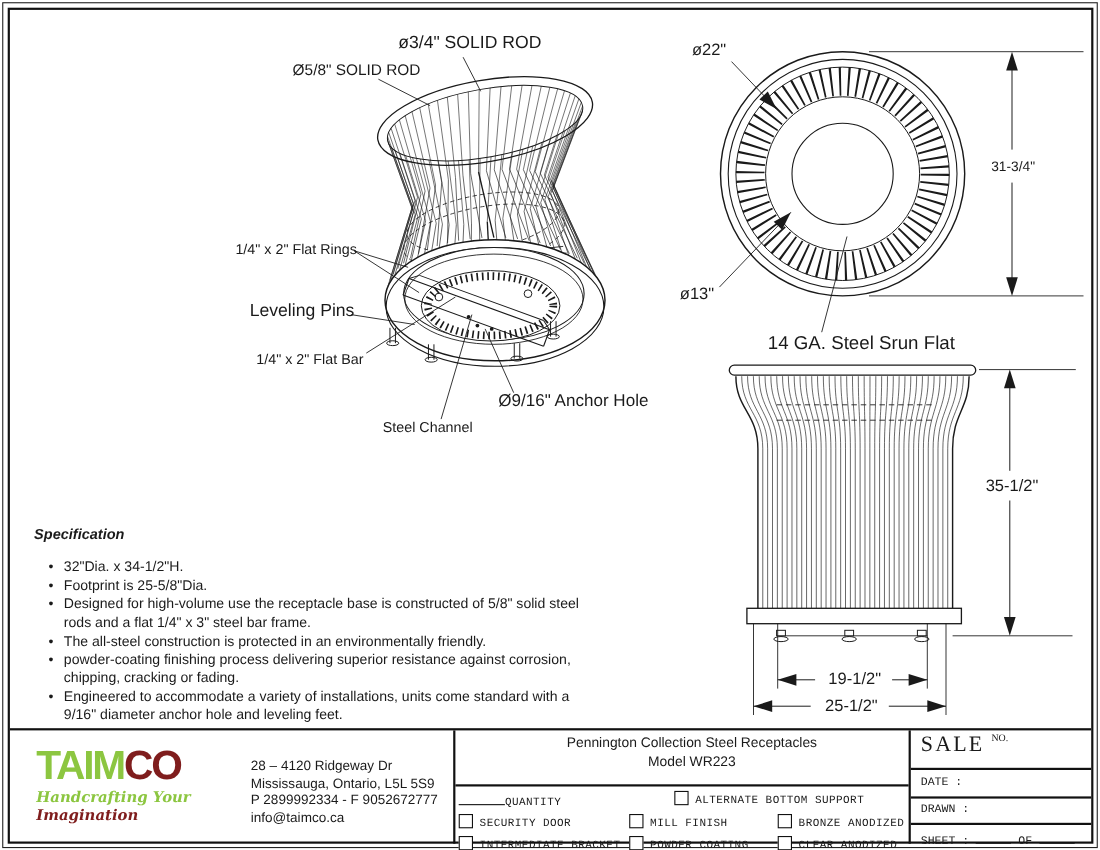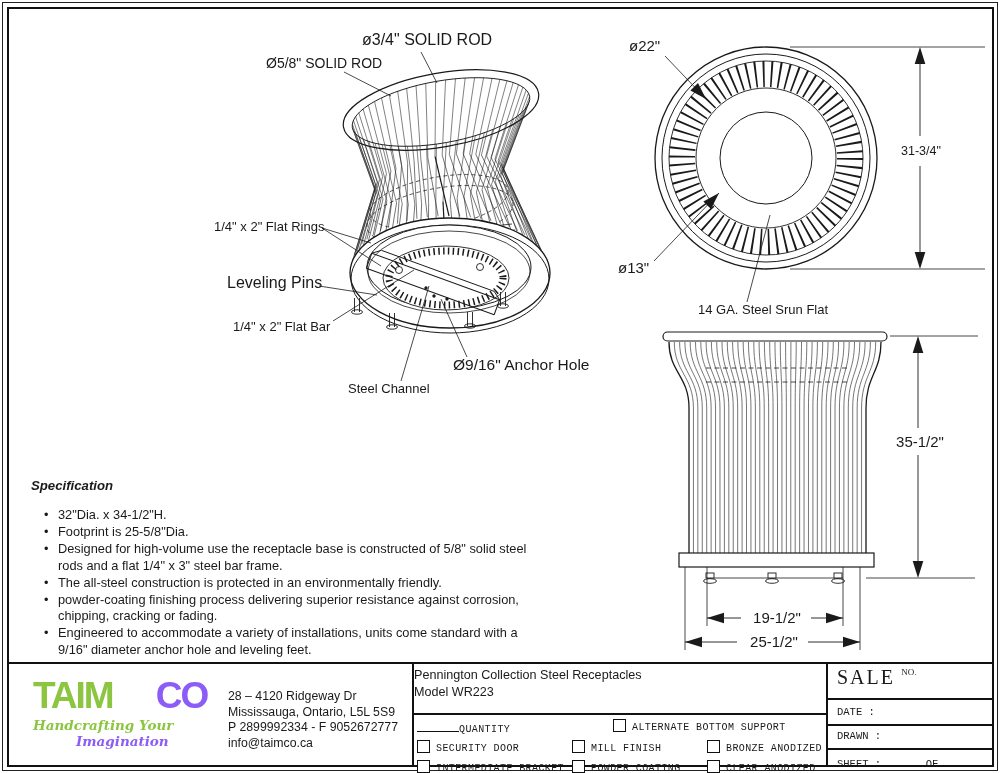--- a/index.html
+++ b/index.html
@@ -14,25 +14,25 @@
   .spec{position:absolute;left:31px;top:478px;width:505px;}
   .spec h3{margin:0 0 14px 0;font-size:13.2px;font-style:italic;}
   .spec ul{margin:0;padding:0;list-style:none;}
   .spec li{position:relative;padding-left:27px;font-size:12.8px;line-height:16.9px;}
   .spec li::before{content:"\2022";position:absolute;left:13px;}
   
   .tb{position:absolute;left:9px;right:8px;top:662px;bottom:6px;border-top:2px solid #111;}
   .tb-left{position:absolute;left:0;top:0;bottom:0;width:403px;}
   .logo{position:absolute;left:24px;top:13px;width:190px;}
   .logo-word{font-weight:900;font-size:37px;line-height:37px;letter-spacing:-2px;font-stretch:condensed;}
-  .logo-g{color:#8cc640;} .logo-b{color:#8b5cf6;padding-left:43px;}
+  .logo-g{color:#8cc640;} .logo-b{color:#7f1d1d;}
   .logo-tag{font-family:"DejaVu Serif",serif;font-style:italic;font-weight:bold;font-size:13.5px;margin-top:3px;}
   .addr{position:absolute;left:219px;top:25px;font-size:12.3px;line-height:15.6px;}
   .tb-mid{position:absolute;left:403px;top:0;bottom:0;width:414px;border-left:2px solid #111;box-sizing:border-box;}
-  .tb-title{height:38px;text-align:left;font-size:12.6px;line-height:17px;padding-top:3px;box-sizing:border-box;}
+  .tb-title{height:38px;text-align:center;font-size:12.6px;line-height:17px;padding-top:3px;box-sizing:border-box;padding-left:18px;}
   .tb-opts{position:absolute;left:0;right:0;top:38px;bottom:0;border-top:2px solid #111;
            font-family:"Liberation Mono",monospace;font-size:10px;letter-spacing:.4px;margin-top:11px;}
   .opt{position:absolute;white-space:nowrap;}
   .cb{display:inline-block;width:11px;height:11px;border:1px solid #111;vertical-align:-2px;margin-right:6px;background:#fff;}
   .blank{display:inline-block;border-bottom:1px solid #111;height:10px;}
   .tb-right{position:absolute;left:817px;right:0;top:0;bottom:0;border-left:2px solid #111;box-sizing:border-box;}
   .tbr-row{box-sizing:border-box;padding:4px 0 0 9px;font-family:"Liberation Mono",monospace;font-size:10.5px;}
   .r1{height:36px;border-bottom:2px solid #111;padding-top:2px;}
   .r2{height:24px;border-bottom:2px solid #111;}
   .r3{height:26px;border-bottom:2px solid #111;padding-top:6px;}
@@ -300,21 +300,21 @@
 <div class="lbl" style="left:266px;top:55px;font-size:14px;">Ø5/8" SOLID ROD</div>
 <div class="lbl" style="left:214px;top:219px;font-size:13px;">1/4" x 2" Flat Rings</div>
 <div class="lbl" style="left:227px;top:274px;font-size:16px;">Leveling Pins</div>
 <div class="lbl" style="left:233px;top:319px;font-size:13px;">1/4" x 2" Flat Bar</div>
 <div class="lbl" style="left:453px;top:356px;font-size:15.5px;">Ø9/16" Anchor Hole</div>
 <div class="lbl" style="left:348px;top:381px;font-size:13px;">Steel Channel</div>
 
 <div class="lbl" style="left:629px;top:37px;font-size:15px;">ø22"</div>
 <div class="lbl" style="left:618px;top:259px;font-size:15px;">ø13"</div>
 <div class="lbl dim" style="left:890px;top:144px;width:58px;font-size:12.5px;">31-3/4"</div>
-<div class="lbl" style="left:698px;top:302px;font-size:13px;text-align:center;">14 GA. Steel Srun Flat</div>
+<div class="lbl" style="left:698px;top:302px;font-size:17px;text-align:center;">14 GA. Steel Srun Flat</div>
 
 <div class="lbl dim" style="left:886px;top:433px;width:64px;font-size:15px;">35-1/2"</div>
 <div class="lbl dim" style="left:743px;top:609px;width:64px;font-size:15px;">19-1/2"</div>
 <div class="lbl dim" style="left:740px;top:633px;width:64px;font-size:15px;">25-1/2"</div>
 
 <div class="spec">
   <h3>Specification</h3>
   <ul>
     <li>32"Dia. x 34-1/2"H.</li>
     <li>Footprint is 25-5/8"Dia.</li>

